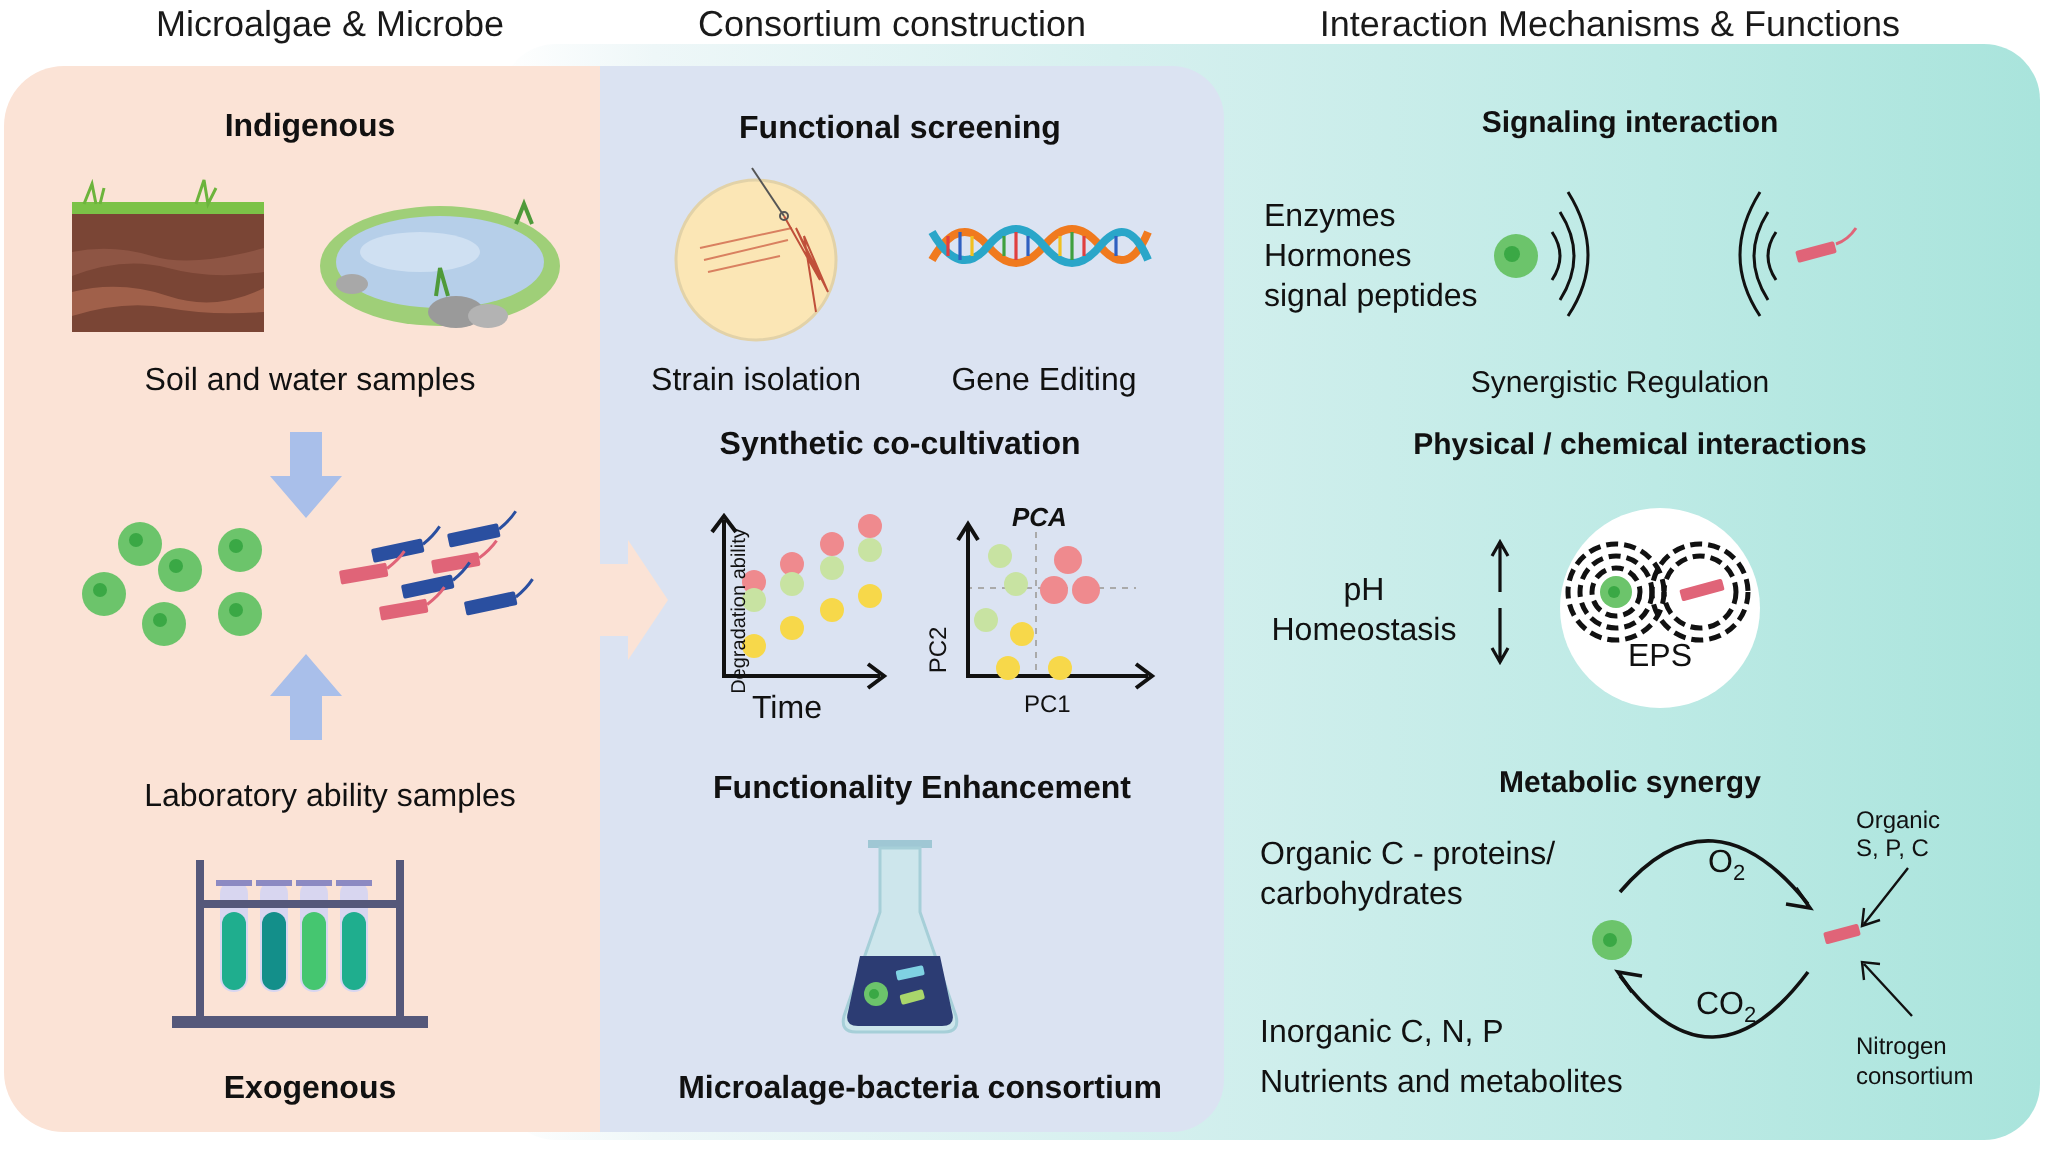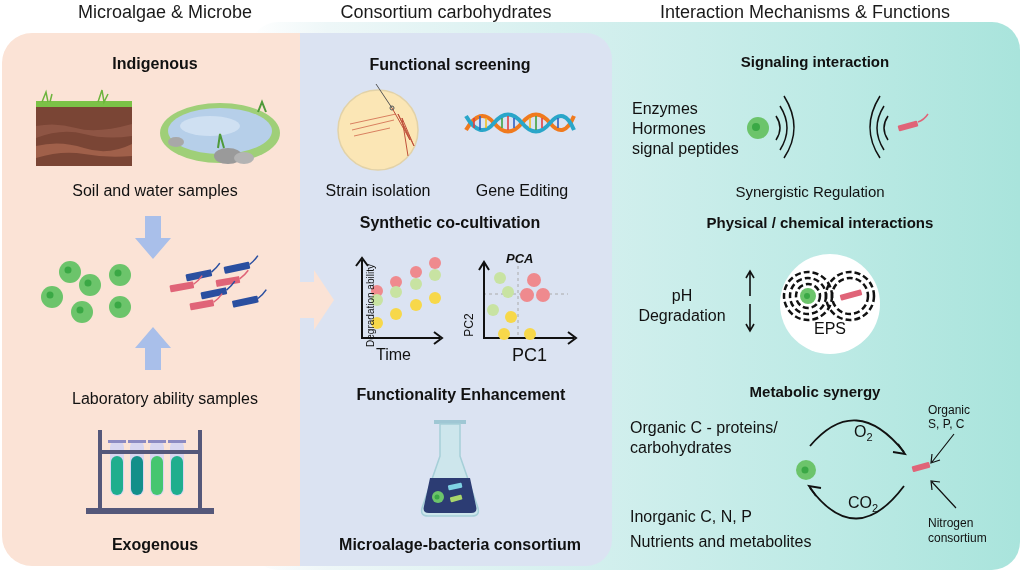--- a/index.html
+++ b/index.html
@@ -31,21 +31,21 @@
   svg { position: absolute; overflow: visible; }
 </style>
 </head>
 <body>
 
 <div class="abs" id="panel-right"></div>
 <div class="abs" id="panel-left"></div>
 <div class="abs" id="panel-mid"></div>
 
 <div class="col-title" style="left:60px;width:210px;">Microalgae &amp; Microbe</div>
-<div class="col-title" style="left:330px;width:232px;">Consortium carbohydrates</div>
+<div class="col-title" style="left:330px;width:232px;">Consortium construction</div>
 <div class="col-title" style="left:630px;width:350px;">Interaction Mechanisms &amp; Functions</div>
 
 <div class="abs bold t16 center" style="left:60px;top:55px;width:190px;">Indigenous</div>
 
 <svg style="left:36px;top:96px;" width="100" height="72" viewBox="0 0 100 72">
   <rect x="0" y="8" width="96" height="62" fill="#7a4535"></rect>
   <path d="M0 30 Q20 26 40 32 T96 28 L96 40 Q70 44 48 38 T0 42Z" fill="#8e5544"></path>
   <path d="M0 50 Q24 44 48 52 T96 48 L96 60 Q70 62 48 58 T0 62Z" fill="#a0604a"></path>
   <rect x="0" y="5" width="96" height="6" fill="#7bc247"></rect>
   <path d="M6 6 L10 -4 L12 6 M14 6 L16 -2 M62 6 L66 -6 L68 6 L72 -2" stroke="#6cb43c" stroke-width="1.5" fill="none"></path>
@@ -224,21 +224,21 @@
   <circle cx="15" cy="50" r="6" fill="#c8e3a2"></circle>
   <circle cx="56" cy="20" r="7" fill="#ef8a8e"></circle>
   <circle cx="49" cy="35" r="7" fill="#ef8a8e"></circle>
   <circle cx="65" cy="35" r="7" fill="#ef8a8e"></circle>
   <circle cx="33" cy="57" r="6" fill="#f7d84a"></circle>
   <circle cx="26" cy="74" r="6" fill="#f7d84a"></circle>
   <circle cx="52" cy="74" r="6" fill="#f7d84a"></circle>
 </svg>
 <div class="abs" style="left:506px;top:251px;font-size:13px;font-weight:bold;font-style:italic;">PCA</div>
 <div class="abs" style="left:454px;top:318px;width:30px;transform:rotate(-90deg);font-size:12px;text-align:center;">PC2</div>
-<div class="abs" style="left:512px;top:345px;font-size:18px;">PC1</div>
+<div class="abs" style="left:512px;top:345px;font-size:12px;">PC1</div>
 
 <div class="abs bold t16 center" style="left:326px;top:386px;width:270px;">Functionality Enhancement</div>
 
 <svg style="left:420px;top:420px;" width="60" height="98" viewBox="0 0 60 98">
   <rect x="14" y="0" width="32" height="4" fill="#9fc7d4"></rect>
   <path d="M20 4 H40 V36 L58 88 Q60 96 52 96 H8 Q0 96 2 88 L20 36Z" fill="#cde6ec" stroke="#a6cfd8" stroke-width="1.5"></path>
   <path d="M10 58 H50 L56 86 Q58 93 51 93 H9 Q2 93 4 86Z" fill="#2c3c73"></path>
   <circle cx="18" cy="77" r="6" fill="#6cc46b"></circle>
   <circle cx="17" cy="77" r="2.5" fill="#3aa845"></circle>
   <rect x="28" y="64" width="14" height="5" rx="1" fill="#7fd2e3" transform="rotate(-12 35 66)"></rect>
@@ -269,21 +269,21 @@
   <path d="M28 24 Q20 36 28 48" stroke="#111" stroke-width="1.5" fill="none"></path>
   <rect x="38" y="31" width="20" height="6" rx="1" fill="#e06478" transform="rotate(-15 48 34)"></rect>
   <path d="M58 30 Q64 28 68 22" stroke="#e06478" stroke-width="1.5" fill="none"></path>
 </svg>
 
 <div class="abs t15 center" style="left:720px;top:183px;width:180px;">Synergistic Regulation</div>
 <div class="abs bold t15 center" style="left:670px;top:214px;width:300px;">Physical / chemical interactions</div>
 
 <div class="abs t16 center" style="left:632px;top:286px;width:100px;line-height:20px;">
   <div>pH</div>
-  <div>Degradation</div>
+  <div>Homeostasis</div>
 </div>
 
 <svg style="left:744px;top:270px;" width="12" height="62" viewBox="0 0 12 62">
   <path d="M6 2 V26 M2 8 L6 1 L10 8" stroke="#111" stroke-width="1.6" fill="none"></path>
   <path d="M6 34 V60 M2 54 L6 61 L10 54" stroke="#111" stroke-width="1.6" fill="none"></path>
 </svg>
 
 <svg style="left:778px;top:252px;" width="104" height="104" viewBox="0 0 104 104">
   <circle cx="52" cy="52" r="50" fill="#ffffff"></circle>
   <g fill="none" stroke="#111" stroke-width="2.5" stroke-dasharray="6 3">

